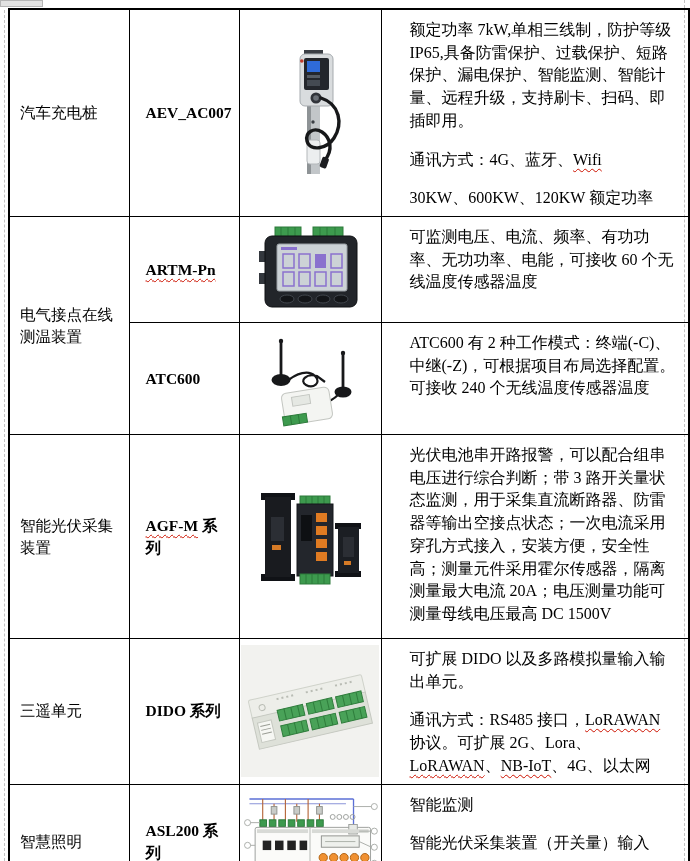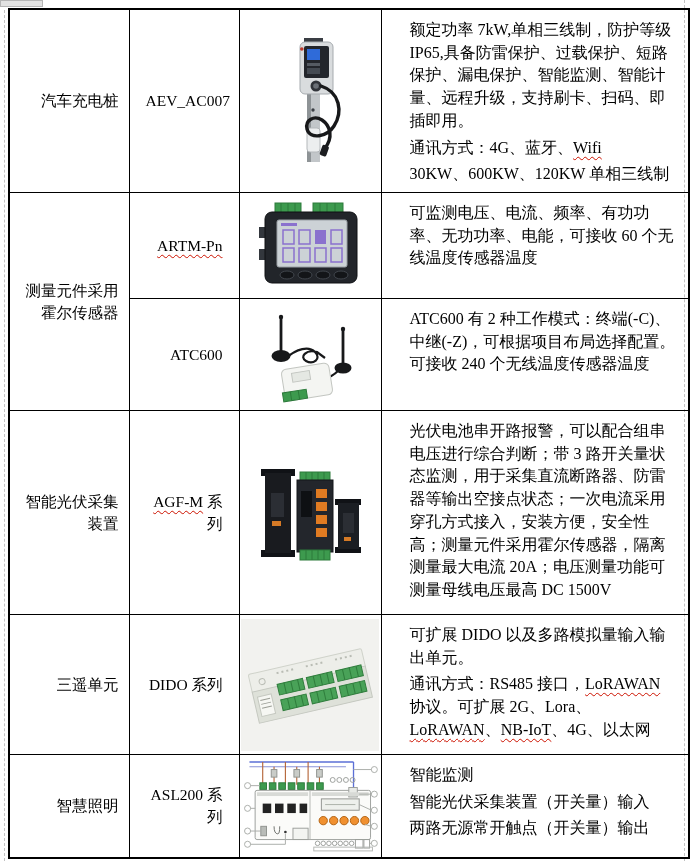--- a/index.html
+++ b/index.html
@@ -17,30 +17,30 @@
   table.spec{
     position:absolute;left:8px;top:8px;width:680px;
     border-collapse:collapse;table-layout:fixed;
     border:2px solid #000;
   }
   td{border:1.5px solid #000;padding:0;vertical-align:middle;box-sizing:border-box;}
   td.thin-bottom{border-bottom-width:1px;}
   td.thin-top{border-top-width:1px;}
 
   .cat,.model{
-    text-align:right;font-size:15.5px;line-height:1.42;padding:4px 10px;
-  }
-  .model{padding:20px 16px;}
+    text-align:left;font-size:15.5px;line-height:1.42;padding:4px 10px;
+  }
+  .model{padding:20px 16px;font-weight:bold;}
   .imgcell{text-align:center;vertical-align:middle;}
   .desc{
     vertical-align:top;font-size:16px;line-height:1.42;
     padding:9px 12px 6px 28px;text-align:left;
   }
   .desc p{margin:0;}
-  .desc p + p{margin-top:4px;}
+  .desc p + p{margin-top:16px;}
   .squiggle{
     text-decoration:underline;
     text-decoration-style:wavy;
     text-decoration-color:#cc1100;
     text-decoration-thickness:1px;
     text-underline-offset:3px;
   }
   svg{display:block;margin:0 auto;}
 </style>
 </head>
@@ -81,27 +81,27 @@
         <circle cx="56" cy="54" r="2.8" fill="#6b7077"></circle>
         <circle cx="53" cy="78" r="1.7" fill="#3a3e44"></circle>
         <rect x="47" y="96" width="13" height="24" rx="3" fill="#eceeef" stroke="#b4b8bb"></rect>
         <path d="M61 54 C 80 60, 83 80, 74 94 C 67 105, 50 108, 47 97 C 45 88, 54 83, 62 88 C 71 94, 73 106, 65 116" stroke="#17181a" stroke-width="3.4" fill="none" stroke-linecap="round"></path>
         <rect x="61" y="113" width="7" height="11" rx="2" fill="#1c1d20" transform="rotate(20 64 118)"></rect>
       </svg>
     </td>
     <td class="desc">
       <p><span>额定功率 7kW,单相三线制，防护等级IP65,具备防雷保护、过载保护、短路保护、漏电保护、智能监测、智能计量、远程升级，支持刷卡、扫码、即插即用。</span></p>
       <p><span>通讯方式：4G、蓝牙、</span><span class="squiggle">Wifi</span></p>
-      <p><span>30KW、600KW、120KW 单相三线制</span></p>
+      <p><span>30KW、600KW、120KW 额定功率</span></p>
     </td>
   </tr>
 
   <tr style="height:106px">
     <td class="cat" rowspan="2">
-      <span>测量元件采用霍尔传感器</span>
+      <span>电气接点在线测温装置</span>
     </td>
     <td class="model thin-bottom">
       <span class="squiggle">ARTM-Pn</span>
     </td>
     <td class="imgcell thin-bottom">
       <svg width="115" height="90" viewBox="0 0 115 90">
         <rect x="22" y="2" width="26" height="11" fill="#3d9a4e" stroke="#2c7a3a"></rect>
         <rect x="60" y="2" width="30" height="11" fill="#3d9a4e" stroke="#2c7a3a"></rect>
         <line x1="28" y1="2" x2="28" y2="13" stroke="#2c7a3a"></line>
             <line x1="35" y1="2" x2="35" y2="13" stroke="#2c7a3a"></line>

